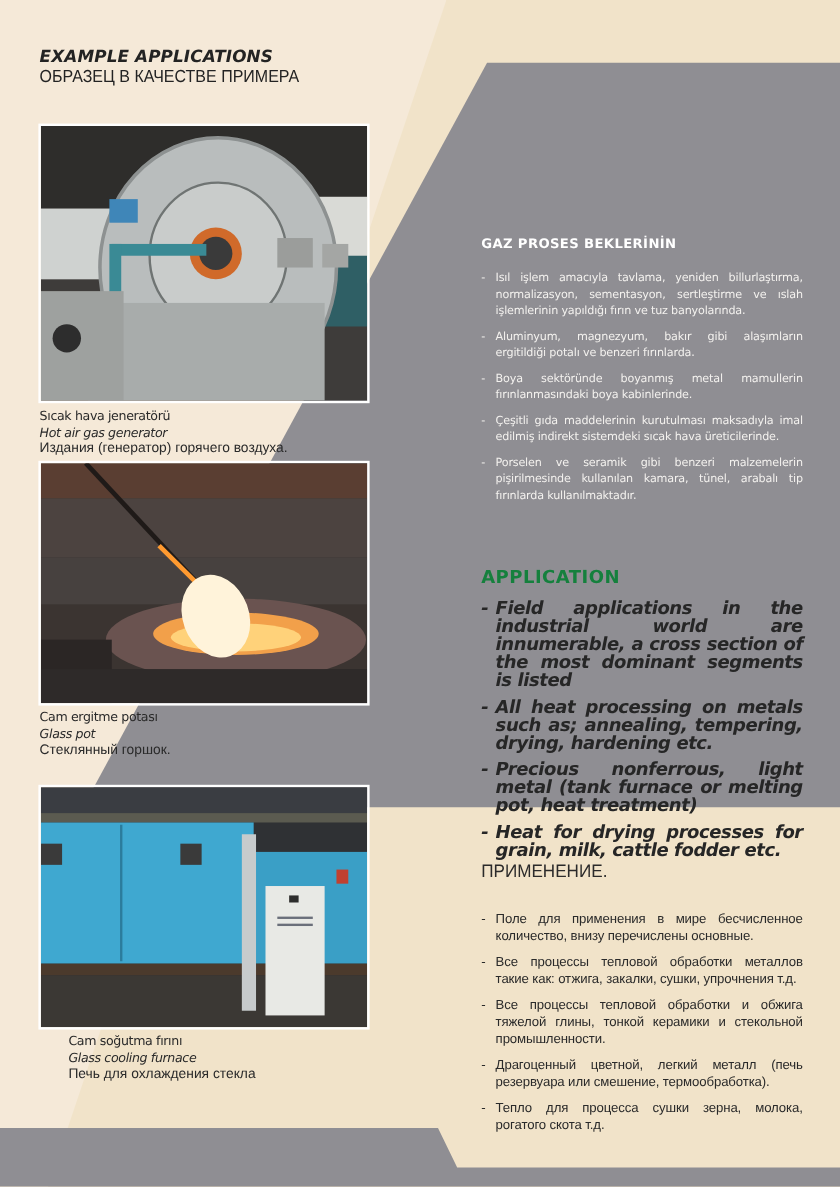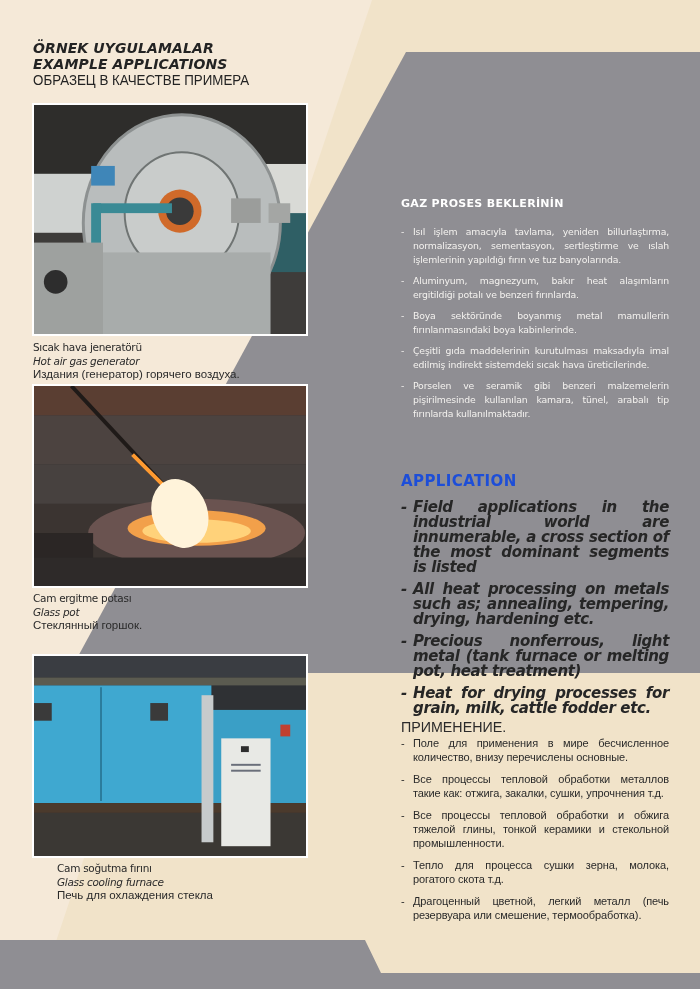--- a/index.html
+++ b/index.html
@@ -49,51 +49,50 @@
   .caption .en { font-family:"DejaVu Sans", sans-serif; font-style:italic; font-size:10.5px; letter-spacing:-0.3px; }
   .caption .ru { font-family:"Liberation Sans", sans-serif; font-size:11.5px; white-space:nowrap; }
 
   .section {
     position:absolute; left:401px; width:268px;
   }
   .section h2 {
     margin:0; font-family:"DejaVu Sans", sans-serif; font-weight:bold;
   }
   .sec-tr h2 { color:#ffffff; font-size:11px; line-height:18px; letter-spacing:0.3px; }
-  .sec-en h2 { color:#1d4ed8; font-size:15px; line-height:18px; letter-spacing:0.4px; }
+  .sec-en h2 { color:#15803d; font-size:15px; line-height:18px; letter-spacing:0.4px; }
   .sec-ru h2 { color:#2b2a2a; font-size:15px; line-height:18px; font-family:"Liberation Sans", sans-serif; font-weight:normal; transform:scaleX(0.95); transform-origin:left; }
   .section ul { list-style:none; margin:0; padding:0; }
   .section li {
     position:relative; padding-left:12px; text-align:justify;
   }
   .section li::before {
     content:"-"; position:absolute; left:0; top:0;
   }
   .sec-tr ul { margin-top:12px; }
   .sec-tr li {
     color:#f4f2ef; font-family:"DejaVu Sans", sans-serif; font-size:9.3px; line-height:14px; margin-bottom:7px; letter-spacing:-0.15px;
   }
   .sec-en ul { margin-top:10px; }
   .sec-en li {
     color:#262626; font-family:"DejaVu Sans", sans-serif; font-style:italic; font-size:15px; line-height:15px; margin-bottom:7px; letter-spacing:-0.35px;font-weight:bold;
   }
-  .sec-ru ul { }
+  .sec-ru ul { margin-top:23px; }
   .sec-ru li {
     color:#2a2a2a; font-family:"Liberation Sans", sans-serif; font-size:11px; line-height:14px; margin-bottom:8px; letter-spacing:-0.1px;
   }
 </style>
 </head>
 <body>
 
 <div class="bg-light"></div>
 <div class="grey-panel"></div>
 <div class="grey-bottom"></div>
 
 <div class="header">
-  <div class="h1">ÖRNEK UYGULAMALAR</div>
   <div class="h2">EXAMPLE APPLICATIONS</div>
   <div class="h3">ОБРАЗЕЦ В КАЧЕСТВЕ ПРИМЕРА</div>
 </div>
 
 <div class="photo" style="top:103px;height:233px;">
   <svg viewBox="0 0 276 233" preserveAspectRatio="none">
     <rect width="276" height="233" fill="#3e3c3a"></rect>
     <rect x="0" y="0" width="276" height="70" fill="#2e2d2b"></rect>
     <rect x="0" y="70" width="60" height="60" fill="#cfd2d0"></rect>
     <rect x="230" y="60" width="46" height="70" fill="#d9dad6"></rect>
@@ -166,21 +165,21 @@
   <div class="en">Glass cooling furnace</div>
   <div class="ru">Печь для охлаждения стекла</div>
 </div>
 
 <div class="section sec-tr" style="top:195px;">
   <h2>
     <span>GAZ PROSES BEKLERİNİN</span><br>
   </h2>
   <ul>
     <li>Isıl işlem amacıyla tavlama, yeniden billurlaştırma, normalizasyon, sementasyon, sertleştirme ve ıslah işlemlerinin yapıldığı fırın ve tuz banyolarında.</li>
-    <li>Aluminyum, magnezyum, bakır heat alaşımların ergitildiği potalı ve benzeri fırınlarda.</li>
+    <li>Aluminyum, magnezyum, bakır gibi alaşımların ergitildiği potalı ve benzeri fırınlarda.</li>
     <li>Boya sektöründe boyanmış metal mamullerin fırınlanmasındaki boya kabinlerinde.</li>
     <li>Çeşitli gıda maddelerinin kurutulması maksadıyla imal edilmiş indirekt sistemdeki sıcak hava üreticilerinde.</li>
     <li>Porselen ve seramik gibi benzeri malzemelerin pişirilmesinde kullanılan kamara, tünel, arabalı tip fırınlarda kullanılmaktadır.</li>
   </ul>
 </div>
 
 <div class="section sec-en" style="top:472px;">
   <h2>APPLICATION</h2>
   <ul>
     <li>Field applications in the industrial world are innumerable, a cross section of the most dominant segments is listed</li>
@@ -189,16 +188,16 @@
     <li>Heat for drying processes for grain, milk, cattle fodder etc.</li>
   </ul>
 </div>
 
 <div class="section sec-ru" style="top:718px;">
   <h2>ПРИМЕНЕНИЕ.</h2>
   <ul>
     <li>Поле для применения в мире бесчисленное количество, внизу перечислены  основные.</li>
     <li>Все процессы тепловой обработки металлов такие как: отжига, закалки, сушки, упрочнения т.д.</li>
     <li>Все процессы тепловой обработки и обжига тяжелой глины, тонкой керамики и стекольной промышленности.</li>
+    <li>Драгоценный цветной, легкий металл (печь резервуара или смешение, термообработка).</li>
     <li>Тепло для процесса сушки зерна, молока, рогатого скота  т.д.</li>
-    <li>Драгоценный цветной, легкий металл (печь резервуара или смешение, термообработка).</li>
   </ul>
 </div>
 
 </body></html>

